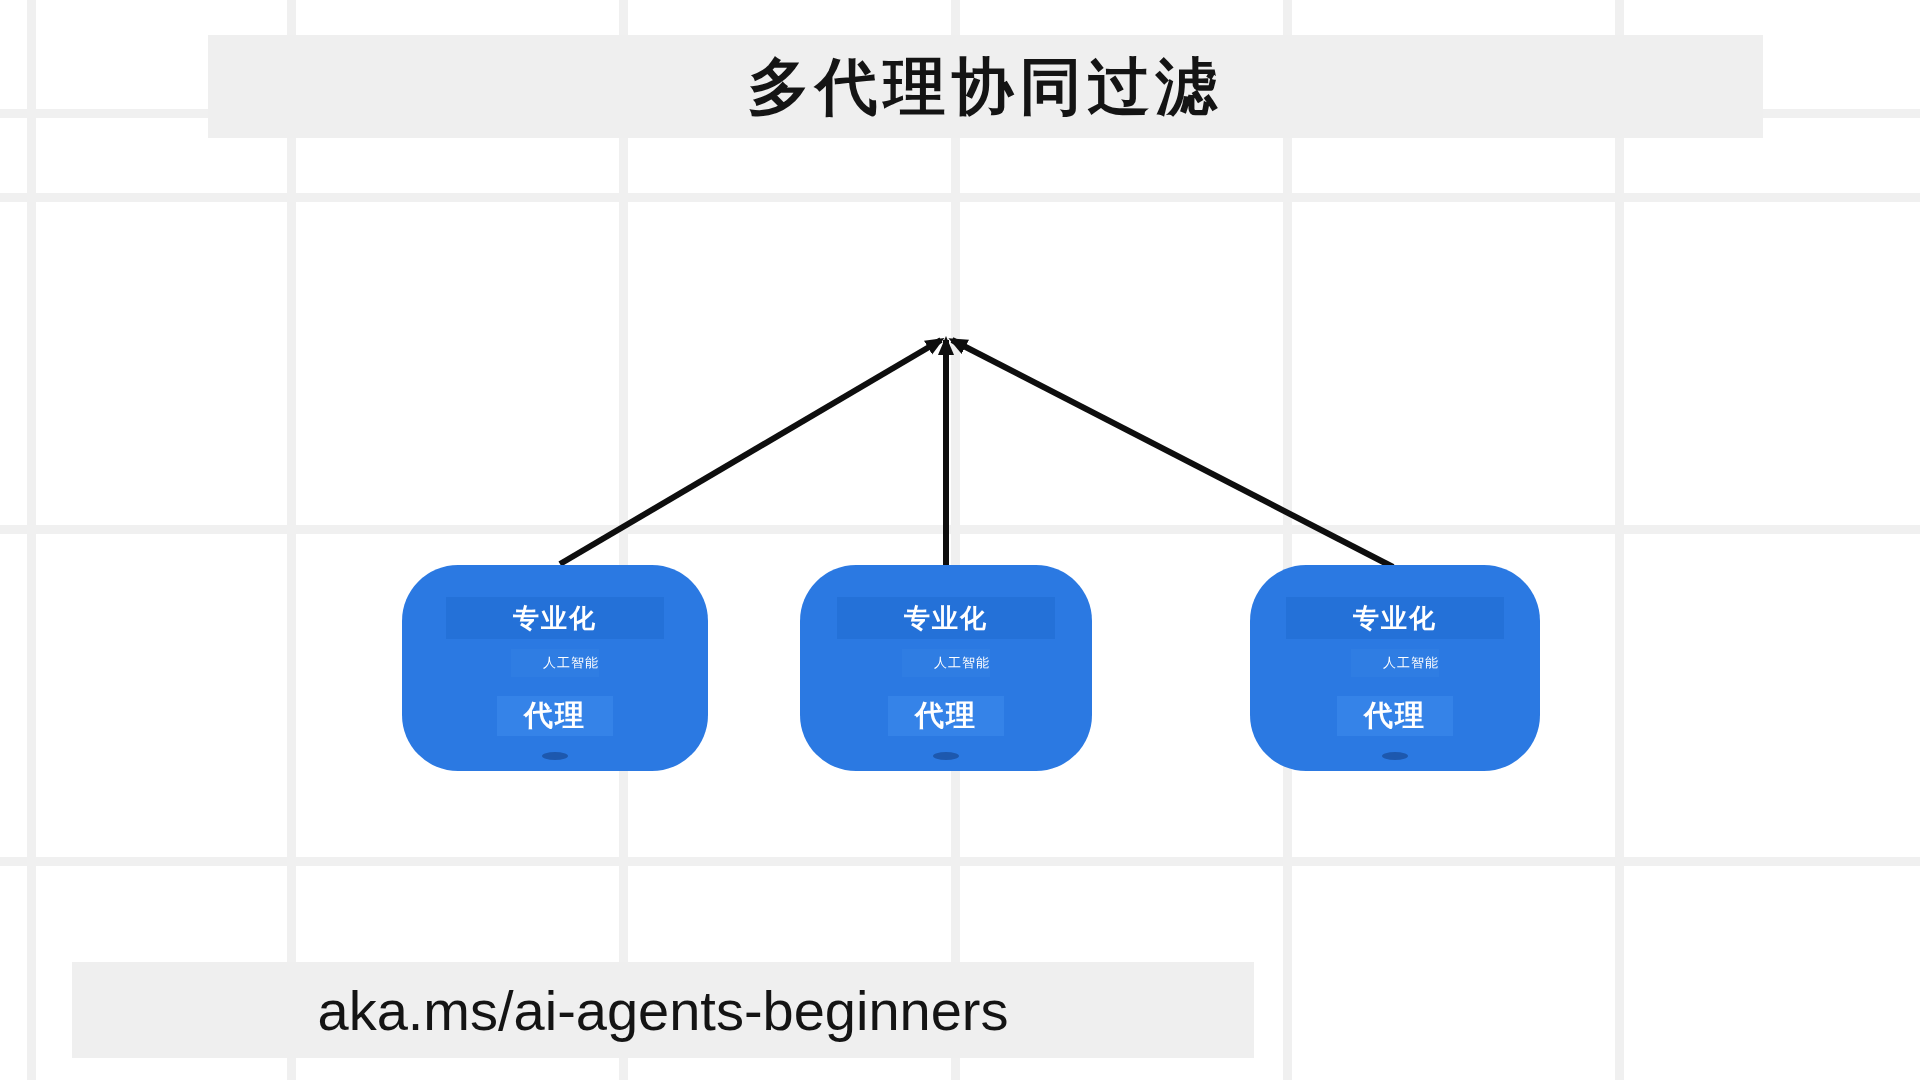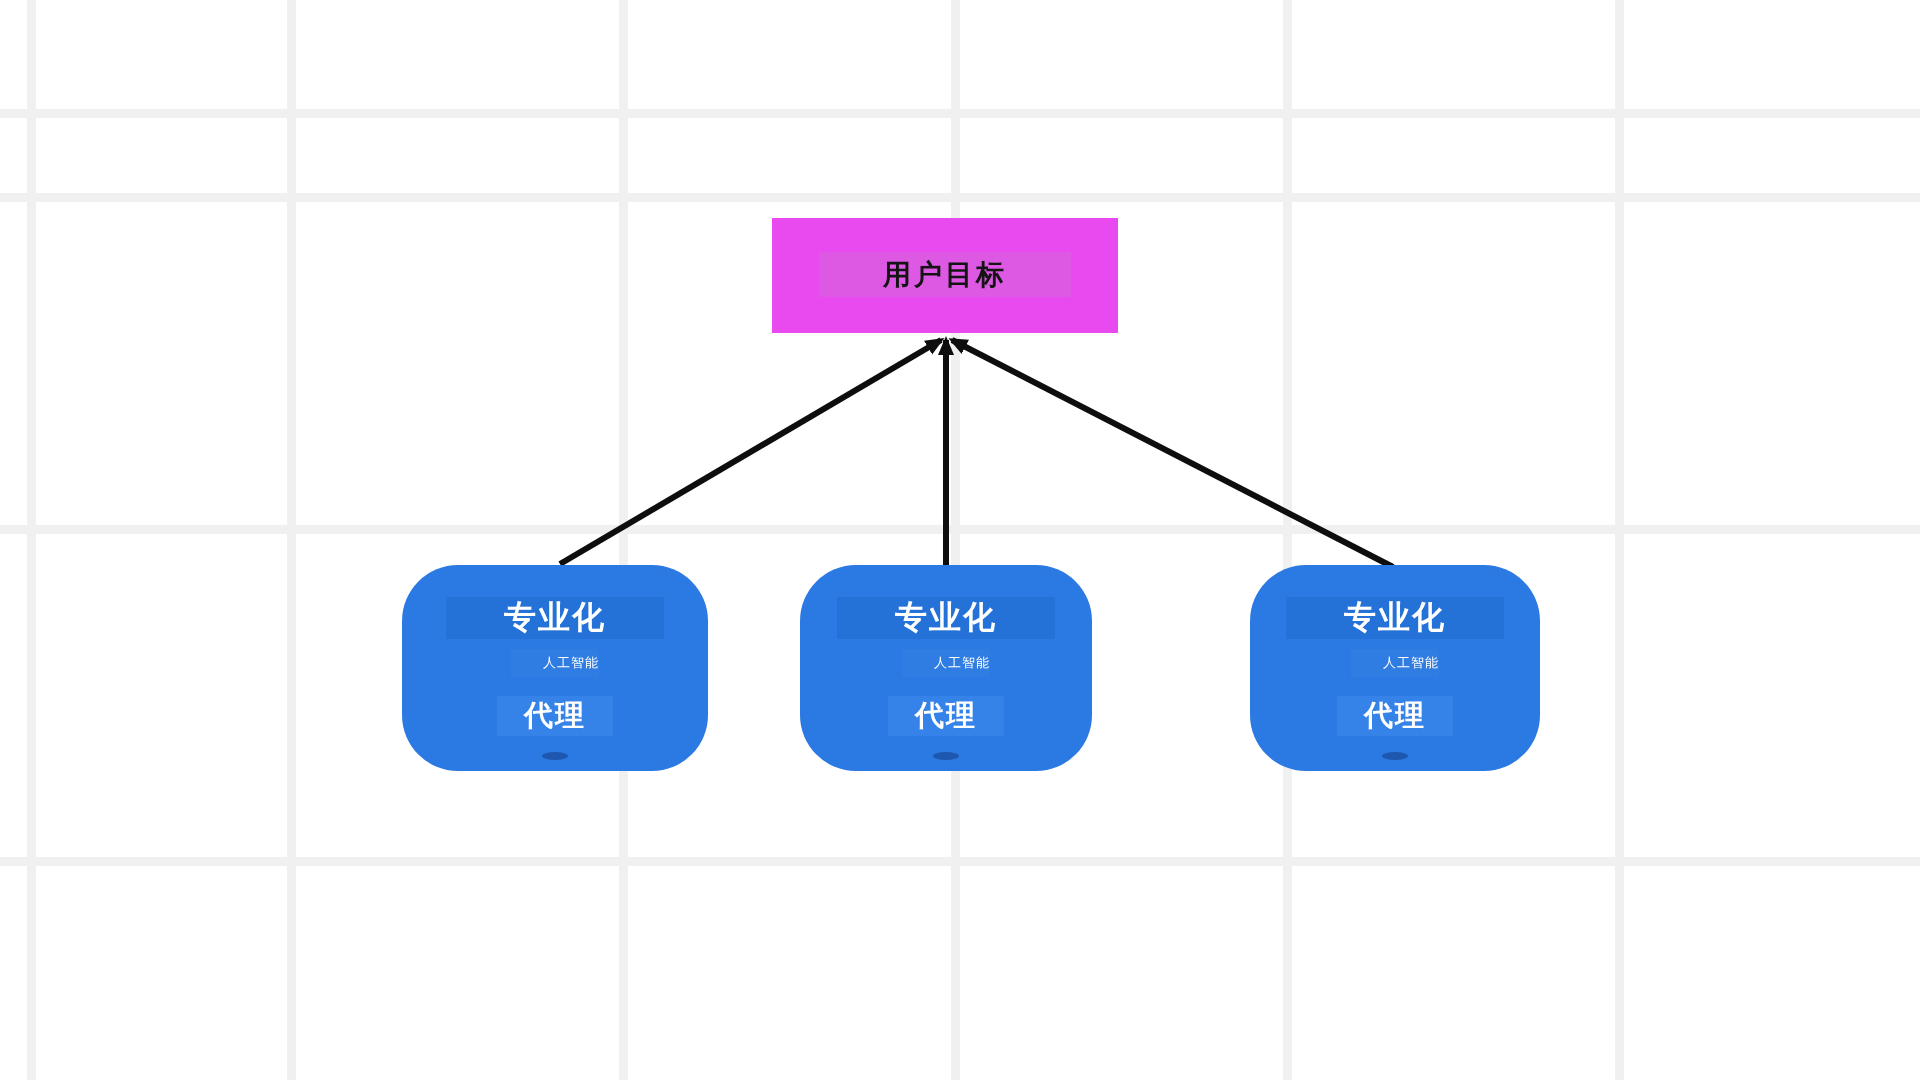--- a/index.html
+++ b/index.html
@@ -71,21 +71,21 @@
   .agent-a { left: 402px;  width: 306px; }
   .agent-b { left: 800px;  width: 292px; }
   .agent-c { left: 1250px; width: 290px; }
 
   .agent-band-top {
     width: 218px; height: 42px; margin: 32px auto 0 auto;
     background: var(--agent-band-top, #2471d8);
     display: flex; align-items: center; justify-content: center;
   }
   .agent-band-top span {
-    font-size: 32px; font-weight: 600; letter-spacing: 2px;
+    font-size: 26px; font-weight: 600; letter-spacing: 2px;
     color: var(--node-text, #ffffff); white-space: nowrap;
   }
   .agent-band-mid {
     width: 88px; height: 28px; margin: 10px auto 0 auto;
     background: var(--agent-band-mid, #2f7de3);
     display: flex; align-items: center; justify-content: flex-end;
   }
   .agent-band-mid span {
     font-size: 13px; font-weight: 400; letter-spacing: 1px;
     color: var(--node-text, #ffffff); white-space: nowrap;
@@ -104,37 +104,35 @@
     margin: 1px auto 0 auto;
     border-radius: 50%;
     background: rgba(14, 48, 110, 0.45);
   }
 </style>
 </head>
 <body>
 
 <div class="stage">
 
+  <div class="banner title-banner">
+    <div class="title-text">多代理协同过滤</div>
+  </div>
 
   <svg class="arrow-layer" viewBox="0 0 1920 1080" xmlns="http://www.w3.org/2000/svg">
     <defs>
       <marker id="ah" markerUnits="userSpaceOnUse" markerWidth="26" markerHeight="22" refX="15" refY="8" orient="auto">
         <path class="arrow-head" d="M0,0 L19,8 L0,16 Z"></path>
       </marker>
     </defs>
     <line class="arrow-line" x1="560" y1="564" x2="941" y2="340" marker-end="url(#ah)"></line>
     <line class="arrow-line" x1="946" y1="566" x2="946" y2="340" marker-end="url(#ah)"></line>
     <line class="arrow-line" x1="1393" y1="567" x2="952" y2="340" marker-end="url(#ah)"></line>
   </svg>
 
-  <div class="goal-node">
-    <div class="goal-band">
-      <span class="goal-label">用户目标</span>
-    </div>
-  </div>
 
   <div class="agent-node agent-a">
     <div class="agent-band-top">
       <span>专业化</span>
     </div>
     <div class="agent-band-mid">
       <span>人工智能</span>
     </div>
     <div class="agent-band-bottom">
       <span>代理</span>
@@ -161,14 +159,17 @@
     </div>
     <div class="agent-band-mid">
       <span>人工智能</span>
     </div>
     <div class="agent-band-bottom">
       <span>代理</span>
     </div>
     <div class="remnant"></div>
   </div>
 
+  <div class="banner footer-banner">
+    <div class="footer-text">aka.ms/ai-agents-beginners</div>
+  </div>
 
 </div>
 
 </body></html>

